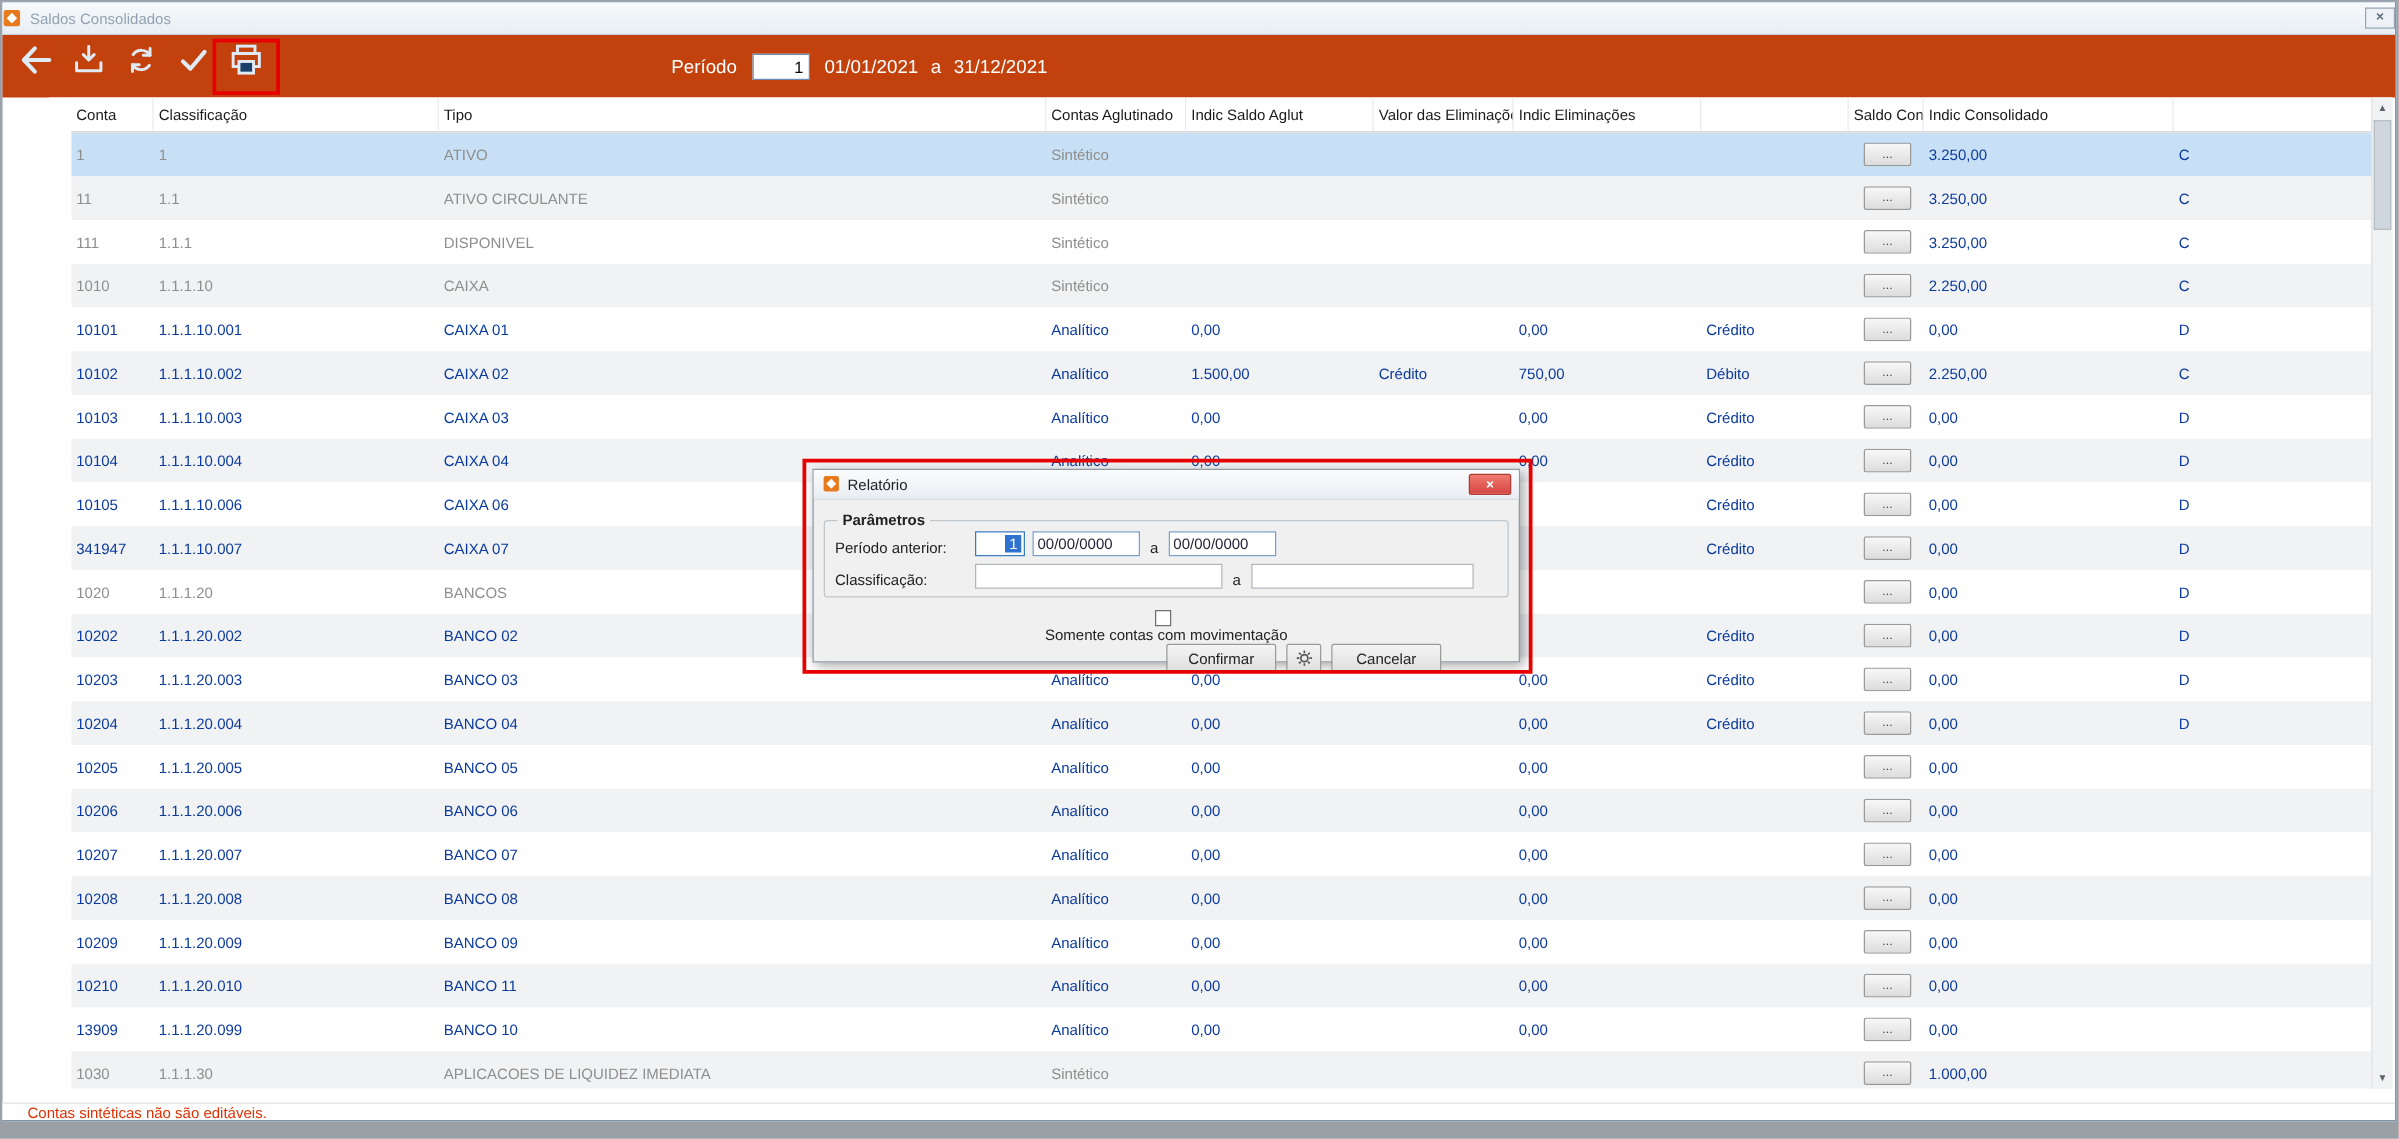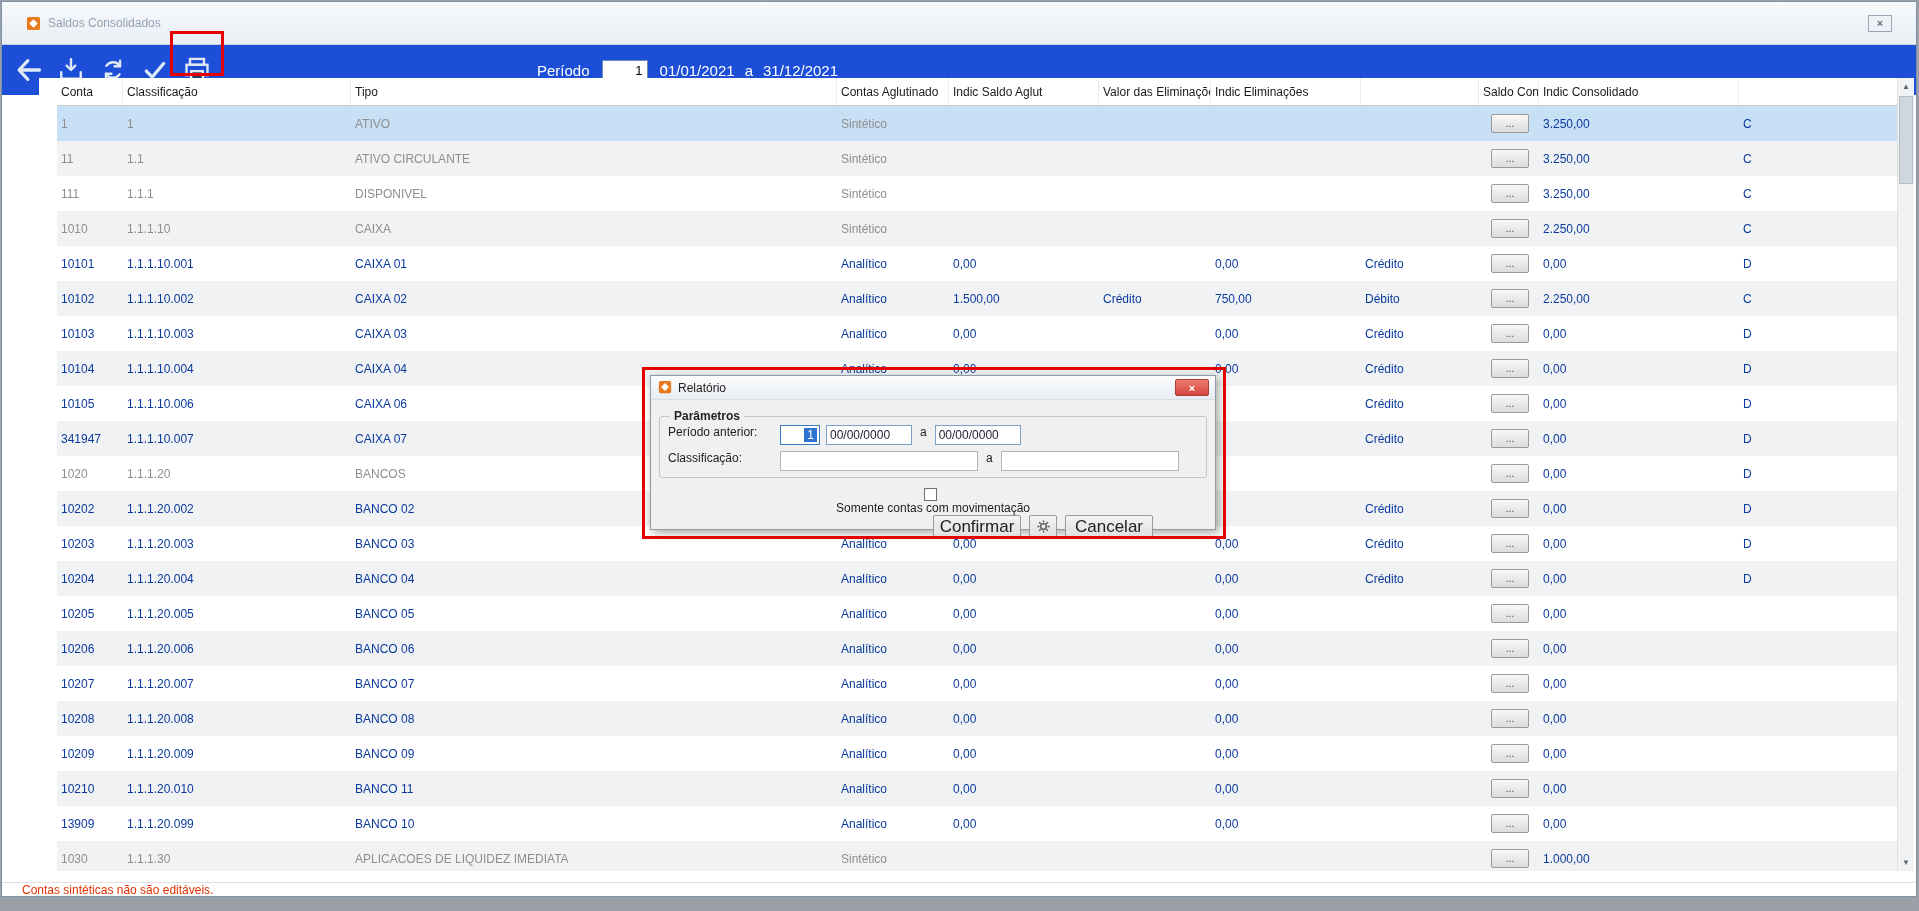--- a/index.html
+++ b/index.html
@@ -9,34 +9,34 @@
     font-family:"Liberation Sans", sans-serif;
     position:relative;
     overflow:hidden;
   }
   .window {
     position:absolute; left:1px; top:1px; width:1916px; height:896px;
     background:#fff; border:1px solid #7d94ab;
   }
   
   .titlebar {
-    height:43px; display:flex; align-items:center; gap:7px; padding:0 24px;
+    height:26px; display:flex; align-items:center; gap:7px; padding:0 0;
     background:linear-gradient(#f7fafc,#e8eef4);
     border-bottom:1px solid #c6d2dd; color:#93a2b1; font-size:12px;
   }
   .app-icon { width:15px; height:15px; display:inline-block; }
   .window-close {
     margin-left:auto; width:24px; height:17px; border:1px solid #98a8b6;
     background:#eef2f6; color:#5f6f7d; font-size:11px; font-weight:bold;
     line-height:15px; text-align:center; cursor:default;
   }
   
   .toolbar {
-    position:relative; height:50px; background:#1d4ed8;
-    display:flex; align-items:center; gap:8px; padding:0 10px;
+    position:relative; height:50px; background:#c2410c;
+    display:flex; align-items:flex-start; gap:8px; padding:0 10px;
   }
   .tool-btn {
     width:34px; height:40px; background:transparent; border:none;
     display:flex; align-items:center; justify-content:center; cursor:pointer;
   }
   .period-group {
     position:absolute; left:535px; top:0; height:100%;
     display:flex; align-items:center; gap:12px; color:#fff; font-size:15px;
   }
   .period-input {
@@ -111,21 +111,21 @@
     color:#fff; font-size:11px; font-weight:bold;
     display:flex; align-items:center; justify-content:center; cursor:pointer;
   }
   .groupbox {
     position:absolute; left:8px; right:8px; top:40px; height:62px;
     border:1px solid #bfc6cc; border-radius:3px;
   }
   .group-label {
     position:absolute; left:10px; top:-8px; background:#f0f0f0; padding:0 4px; font-weight:bold;
   }
-  .frow { position:absolute; left:8px; display:flex; align-items:flex-start; }
+  .frow { position:absolute; left:8px; display:flex; align-items:flex-end; }
   .frow.r1 { top:8px; } .frow.r2 { top:34px; }
   .flabel { width:112px; display:inline-block; }
   .rangesep { margin:0 8px; }
   .tin {
     height:20px; border:1px solid #7aa0c8; background:#fff; color:#223;
     font:12px "Liberation Sans", sans-serif; padding:0 3px;
   }
   .tin.date { width:86px; }
   .tin.cls1 { width:198px; border-color:#aeb6be; }
   .tin.cls2 { width:178px; border-color:#aeb6be; }
@@ -134,21 +134,21 @@
     display:flex; align-items:center; justify-content:flex-end; padding:0 2px; margin-right:6px;
   }
   .sel-text { background:#2f72d0; color:#fff; padding:0 3px; }
   .action-row {
     position:absolute; left:10px; right:10px; top:112px; display:flex; align-items:center;flex-direction:column;
   }
   .cb { width:13px; height:13px; border:1px solid #707070; background:#fff; margin-right:5px; cursor:pointer; }
   .dlg-buttons { margin-left:auto; display:flex; gap:8px; padding-right:52px; }
   .btn {
     height:23px; min-width:88px; background:linear-gradient(#f4f4f4,#dfdfdf);
-    border:1px solid #9a9a9a; border-radius:2px; font-size:17px; color:#222; cursor:pointer;
+    border:1px solid #9a9a9a; border-radius:2px; font-size:12px; color:#222; cursor:pointer;
     font-family:"Liberation Sans", sans-serif;
   }
   .btn.gear { min-width:28px; width:28px; display:flex; align-items:center; justify-content:center; }
   
   .ann { position:absolute; border:3px solid #e60000; z-index:60; pointer-events:none; }
   #ann-print  { left:168px; top:29px;  width:54px;  height:45px; }
   #ann-dialog { left:640px; top:365px; width:584px; height:172px; }
 </style>
 </head>
 <body>

